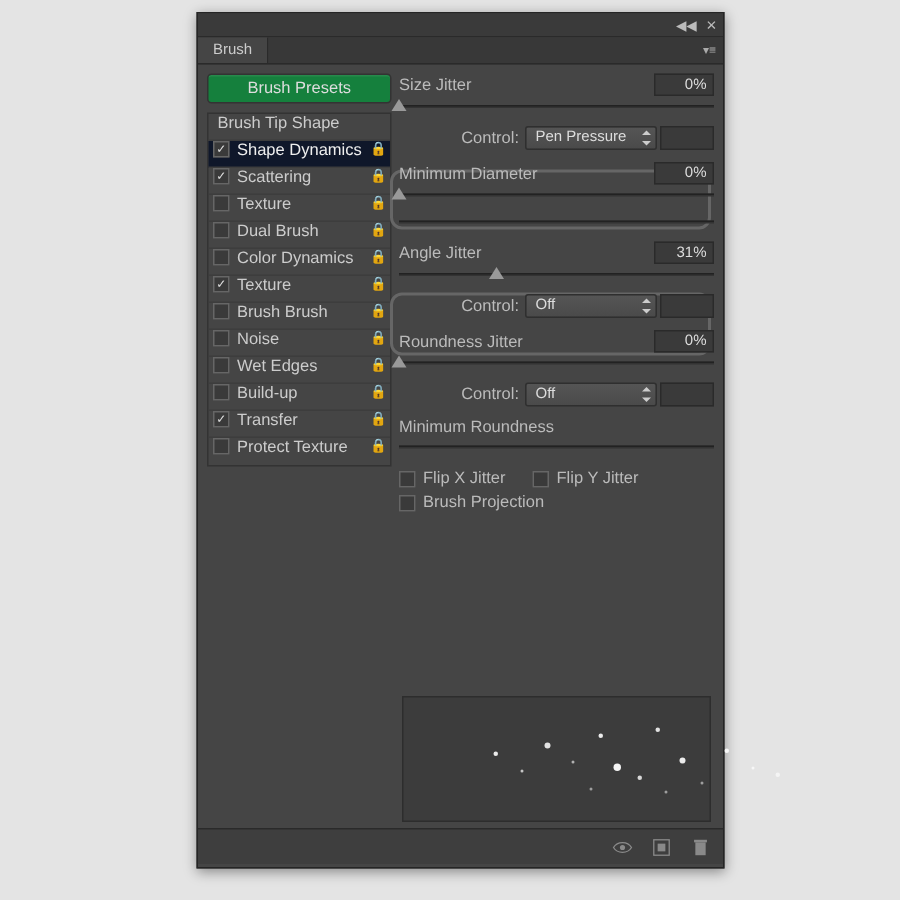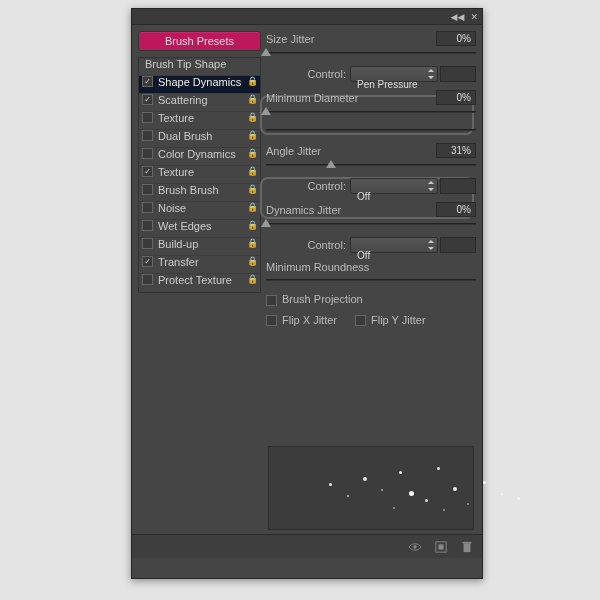--- a/index.html
+++ b/index.html
@@ -6,59 +6,64 @@
 body{background:#e4e4e4;width:600px;height:600px;position:relative}
 .panel{position:absolute;left:131px;top:8px;width:352px;height:571px;background:#454545;border:1px solid #252525;box-shadow:0 2px 8px rgba(0,0,0,.4)}
 .topbar{height:16px;background:#3a3a3a;display:flex;justify-content:flex-end;align-items:center;padding:0 4px;gap:6px;border-bottom:1px solid #2a2a2a}
 .mini{color:#bbb;font-size:9px;cursor:pointer}
 .header{height:18px;display:flex;align-items:stretch;border-bottom:1px solid #2a2a2a;background:#3a3a3a}
 .tab{background:#454545;color:#ccc;padding:3px 10px 2px;font-size:10px;border-right:1px solid #2a2a2a}
 .tab-rest{flex:1;background:#383838}
 .menu-btn{width:18px;display:flex;align-items:center;justify-content:center;background:#383838;color:#aaa;font-size:8px;cursor:pointer}
 .body{display:flex;height:calc(100% - 60px)}
 .sidebar{width:130px;padding:6px 1px 4px 6px;display:flex;flex-direction:column}
-.btn{background:#be185d;border:1px solid #333;color:#ddd;padding:3px 0;text-align:center;cursor:pointer;border-radius:3px;box-shadow:inset 0 1px 0 rgba(255,255,255,.08)}
+.btn{background:#15803d;border:1px solid #333;color:#ddd;padding:3px 0;text-align:center;cursor:pointer;border-radius:3px;box-shadow:inset 0 1px 0 rgba(255,255,255,.08)}
 .list{margin-top:6px;border:1px solid #333;background:#454545}
 .row{display:flex;align-items:flex-start;height:18px;padding:0 3px;color:#ccc;border-bottom:1px solid #3d3d3d;position:relative}
 .row:last-child{border-bottom:none}
 .row.sel{background:#0f172a;color:#eee}
 .row.head{color:#ccc;padding-left:6px}
 .row .cb{width:11px;height:11px;border:1px solid #666;background:#3a3a3a;margin-right:5px;display:flex;align-items:center;justify-content:center;font-size:8px;color:#ddd}
 .row .cb.on::after{content:"✓"}
 .row .lbl{flex:1;white-space:nowrap}
 .row .lock{width:10px;color:#888;font-size:9px}
 .content{flex:1;padding:6px 6px 4px 4px;position:relative;color:#bbb}
 .ctrl-row{display:flex;align-items:center;margin-bottom:2px;position:relative}
 .ctrl-row .label{flex:1;color:#bbb}
 .ctrl-row .val{width:40px;height:15px;background:#3a3a3a;border:1px solid #2a2a2a;color:#ddd;text-align:right;padding:1px 4px;font-size:10px}
 .slider{height:12px;position:relative;margin-bottom:6px}
 .track{position:absolute;top:4px;left:0;right:0;height:2px;background:#333;border-top:1px solid #222}
 .thumb{position:absolute;top:0;width:0;height:0;border-left:5px solid transparent;border-right:5px solid transparent;border-bottom:8px solid #999;transform:translateX(-5px)}
 .sel-label{color:#bbb;margin-right:4px;text-align:right}
-.select{height:16px;background:linear-gradient(#555,#4a4a4a);border:1px solid #2f2f2f;color:#ddd;padding:12px 14px 1px 6px;font-size:10px;min-width:88px;position:relative;border-radius:2px}
+.select{height:16px;background:linear-gradient(#555,#4a4a4a);border:1px solid #2f2f2f;color:#ddd;padding:1px 14px 1px 6px;font-size:10px;min-width:88px;position:relative;border-radius:2px}
 .select::after{content:"";position:absolute;right:3px;top:2px;width:0;height:0;border-left:3px solid transparent;border-right:3px solid transparent;border-bottom:3px solid #ccc}
 .select::before{content:"";position:absolute;right:3px;bottom:2px;width:0;height:0;border-left:3px solid transparent;border-right:3px solid transparent;border-top:3px solid #ccc}
 .after-select{width:36px;height:16px;background:#3a3a3a;border:1px solid #2a2a2a;margin-left:2px}
 .hi{position:absolute;border:2px solid #666;border-radius:8px;pointer-events:none}
 .disabled{color:#777}
 .checks{display:flex;gap:18px;align-items:center;margin:4px 0}
 .inline-cb{width:11px;height:11px;border:1px solid #666;background:#3a3a3a;margin-right:5px;display:inline-block;vertical-align:middle}
 .preview{position:absolute;left:6px;right:8px;bottom:4px;height:84px;background:#3c3c3c;border:1px solid #2d2d2d}
 .footer{height:24px;border-top:1px solid #2a2a2a;display:flex;justify-content:flex-end;align-items:center;padding:0 8px;gap:12px;color:#aaa;background:#3e3e3e}
 .foot-icon{width:14px;height:12px;opacity:.7}
 .speck{position:absolute;background:#fff;border-radius:50%}
 </style>
 </head>
 <body>
 
 <div class="panel">
   <div class="topbar">
     <span class="mini">◀◀</span>
     <span class="mini">✕</span>
   </div>
+  <div class="header">
+    <div class="tab">Brush</div>
+    <div class="tab-rest"></div>
+    <div class="menu-btn">▾≡</div>
+  </div>
 
   <div class="body">
 
     <div class="sidebar">
       <div class="btn">Brush Presets</div>
       <div class="list">
         <div class="row head">
           <span class="lbl">Brush Tip Shape</span>
         </div>
         <div class="row sel">
@@ -165,47 +170,47 @@
           <div class="thumb" style="left:31%"></div>
       </div>
 
       <div class="ctrl-row" style="margin:4px 0 8px">
         <span class="sel-label" style="flex:1">Control:</span>
         <div class="select">Off</div>
         <div class="after-select"></div>
       </div>
 
       <div class="ctrl-row">
-        <span class="label">Dynamics Jitter</span>
+        <span class="label">Roundness Jitter</span>
         <span class="val">0%</span>
       </div>
       <div class="slider">
         <div class="track"></div>
           <div class="thumb" style="left:0%"></div>
       </div>
 
       <div class="ctrl-row" style="margin:2px 0 8px">
         <span class="sel-label" style="flex:1">Control:</span>
         <div class="select">Off</div>
         <div class="after-select"></div>
       </div>
 
       <div class="ctrl-row disabled">
         <span class="label">Minimum Roundness</span>
       </div>
       <div class="slider">
         <div class="track"></div>
       </div>
 
-      <div class="checks">
-        <label><span class="inline-cb"></span><span>Brush Projection</span></label>
-      </div>
       <div class="checks" style="margin-top:8px">
         <label><span class="inline-cb"></span><span>Flip X Jitter</span></label>
         <label><span class="inline-cb"></span><span>Flip Y Jitter</span></label>
+      </div>
+      <div class="checks">
+        <label><span class="inline-cb"></span><span>Brush Projection</span></label>
       </div>
 
       <div class="preview">
         <div class="speck" style="left:60px;top:36px;width:3px;height:3px;opacity:.9"></div>
         <div class="speck" style="left:78px;top:48px;width:2px;height:2px;opacity:.7"></div>
         <div class="speck" style="left:94px;top:30px;width:4px;height:4px;opacity:.85"></div>
         <div class="speck" style="left:112px;top:42px;width:2px;height:2px;opacity:.6"></div>
         <div class="speck" style="left:130px;top:24px;width:3px;height:3px;opacity:.9"></div>
         <div class="speck" style="left:140px;top:44px;width:5px;height:5px;opacity:.95"></div>
         <div class="speck" style="left:156px;top:52px;width:3px;height:3px;opacity:.8"></div>

